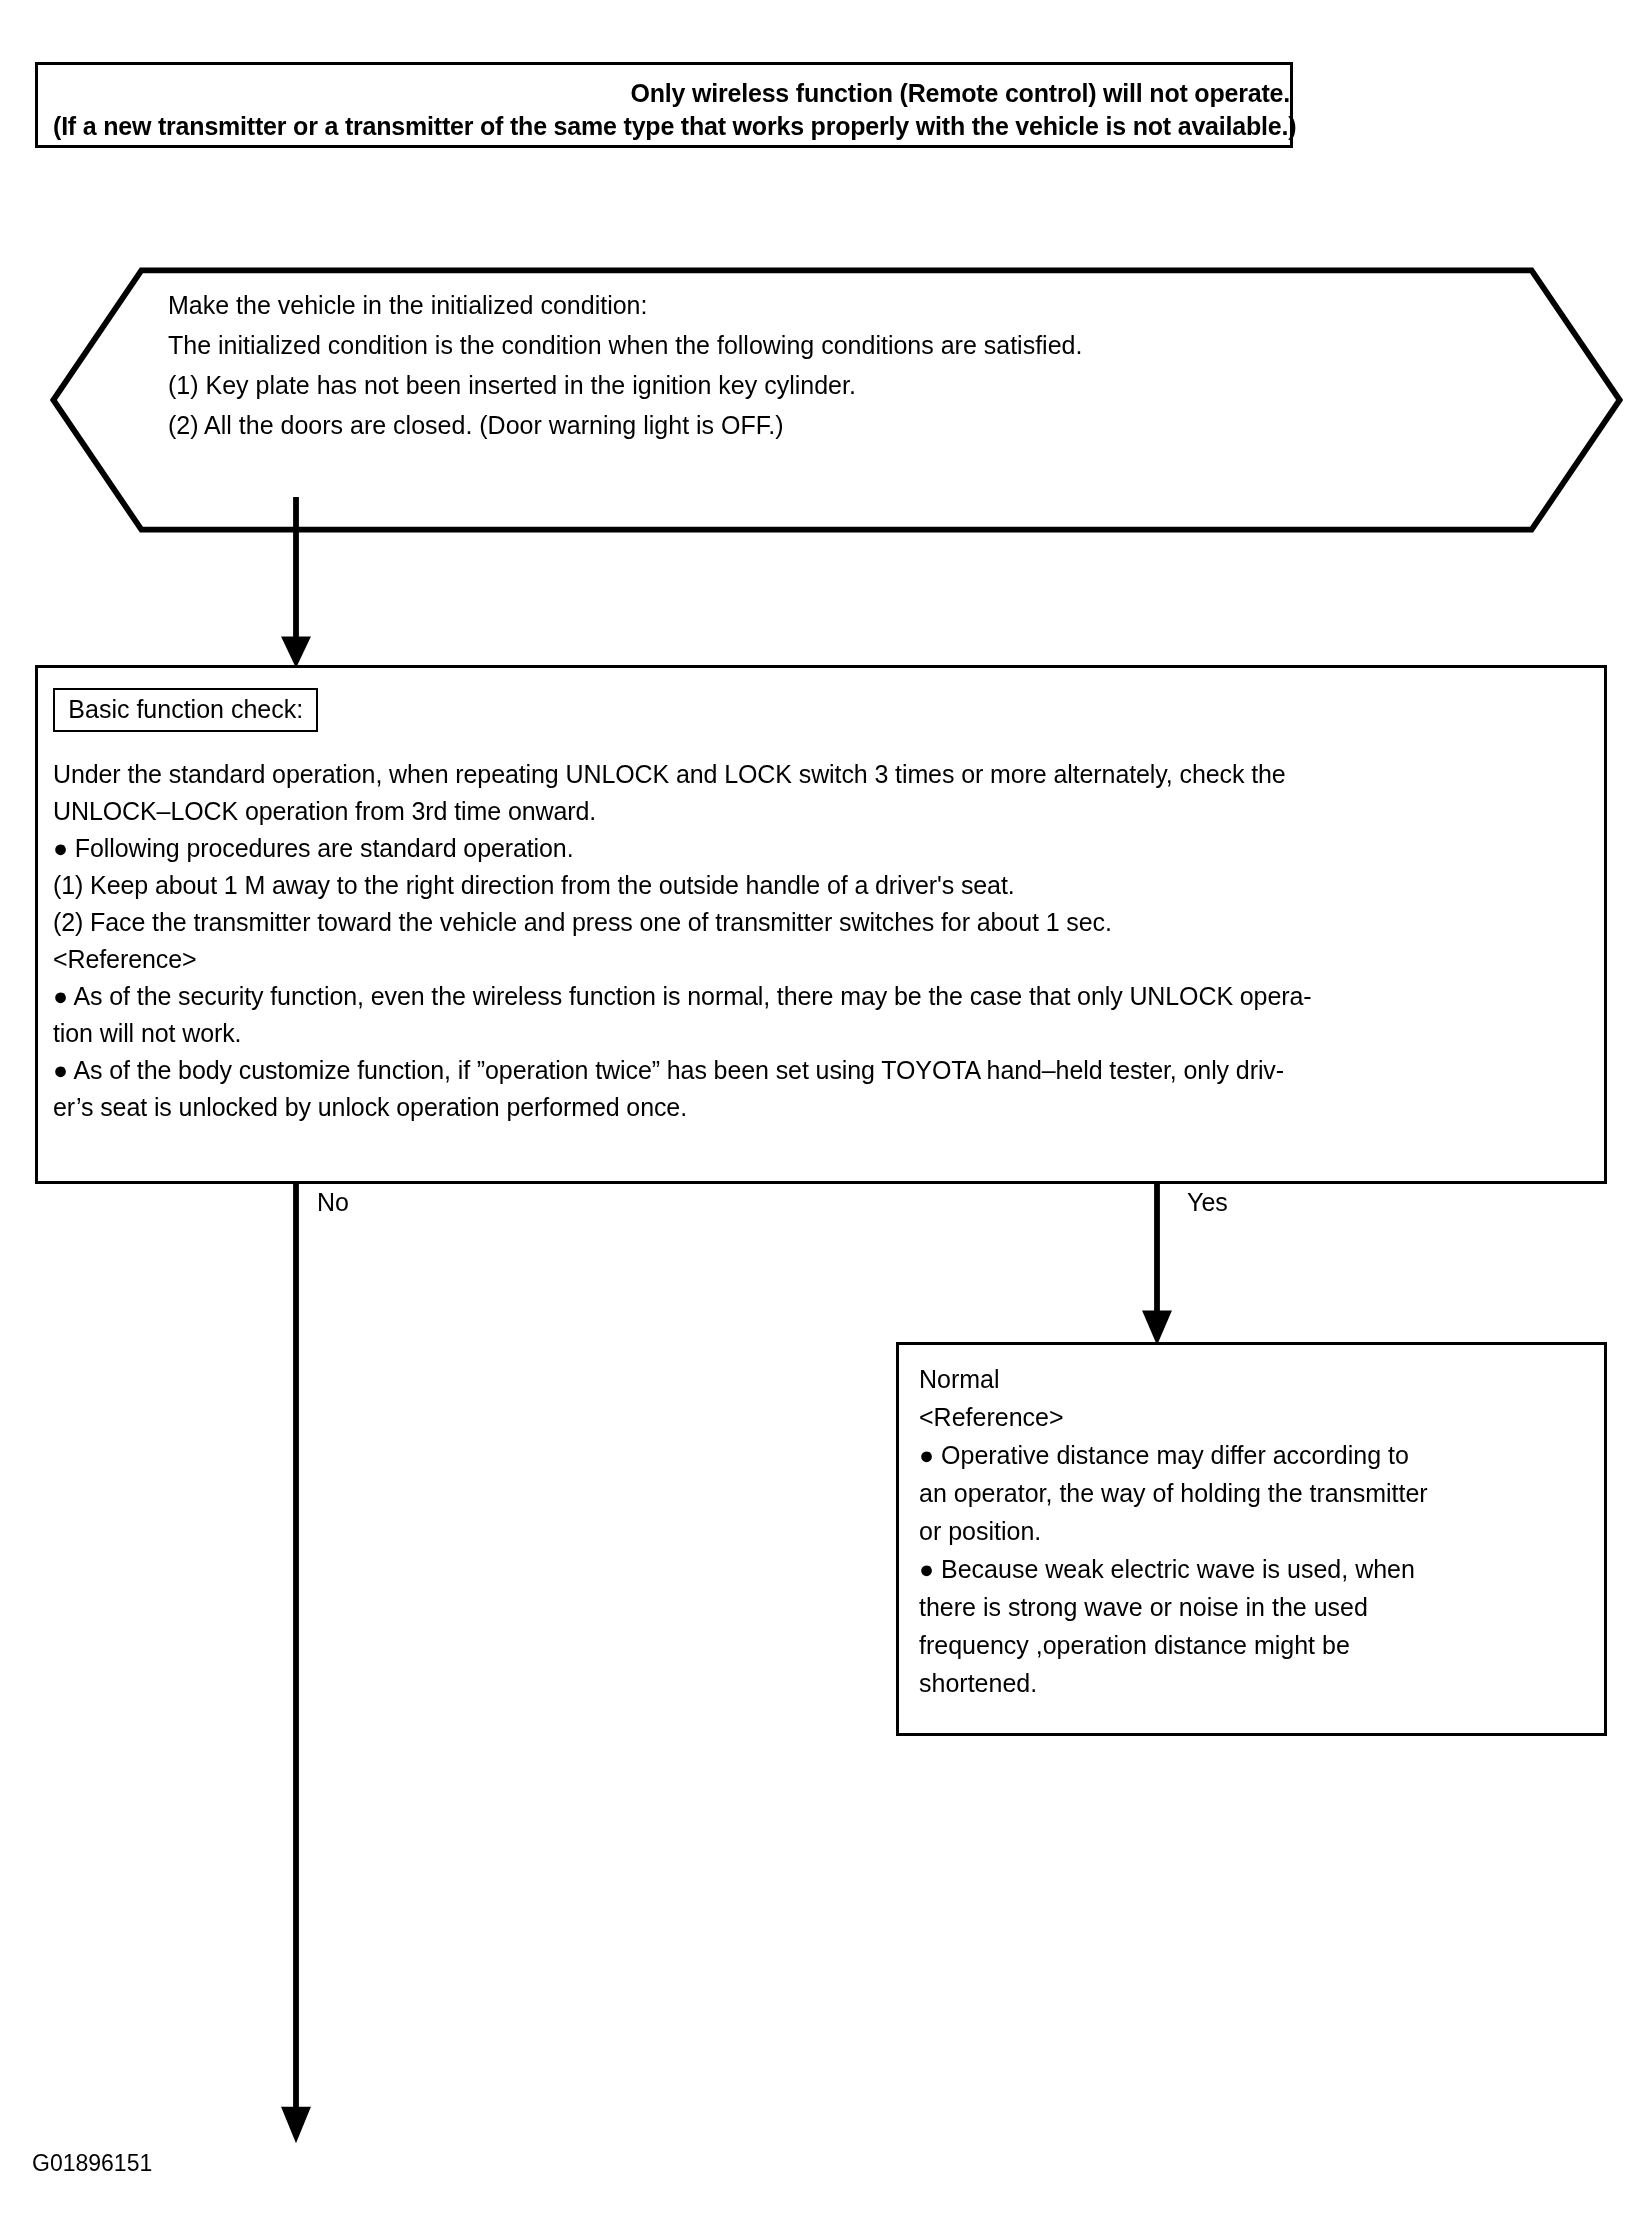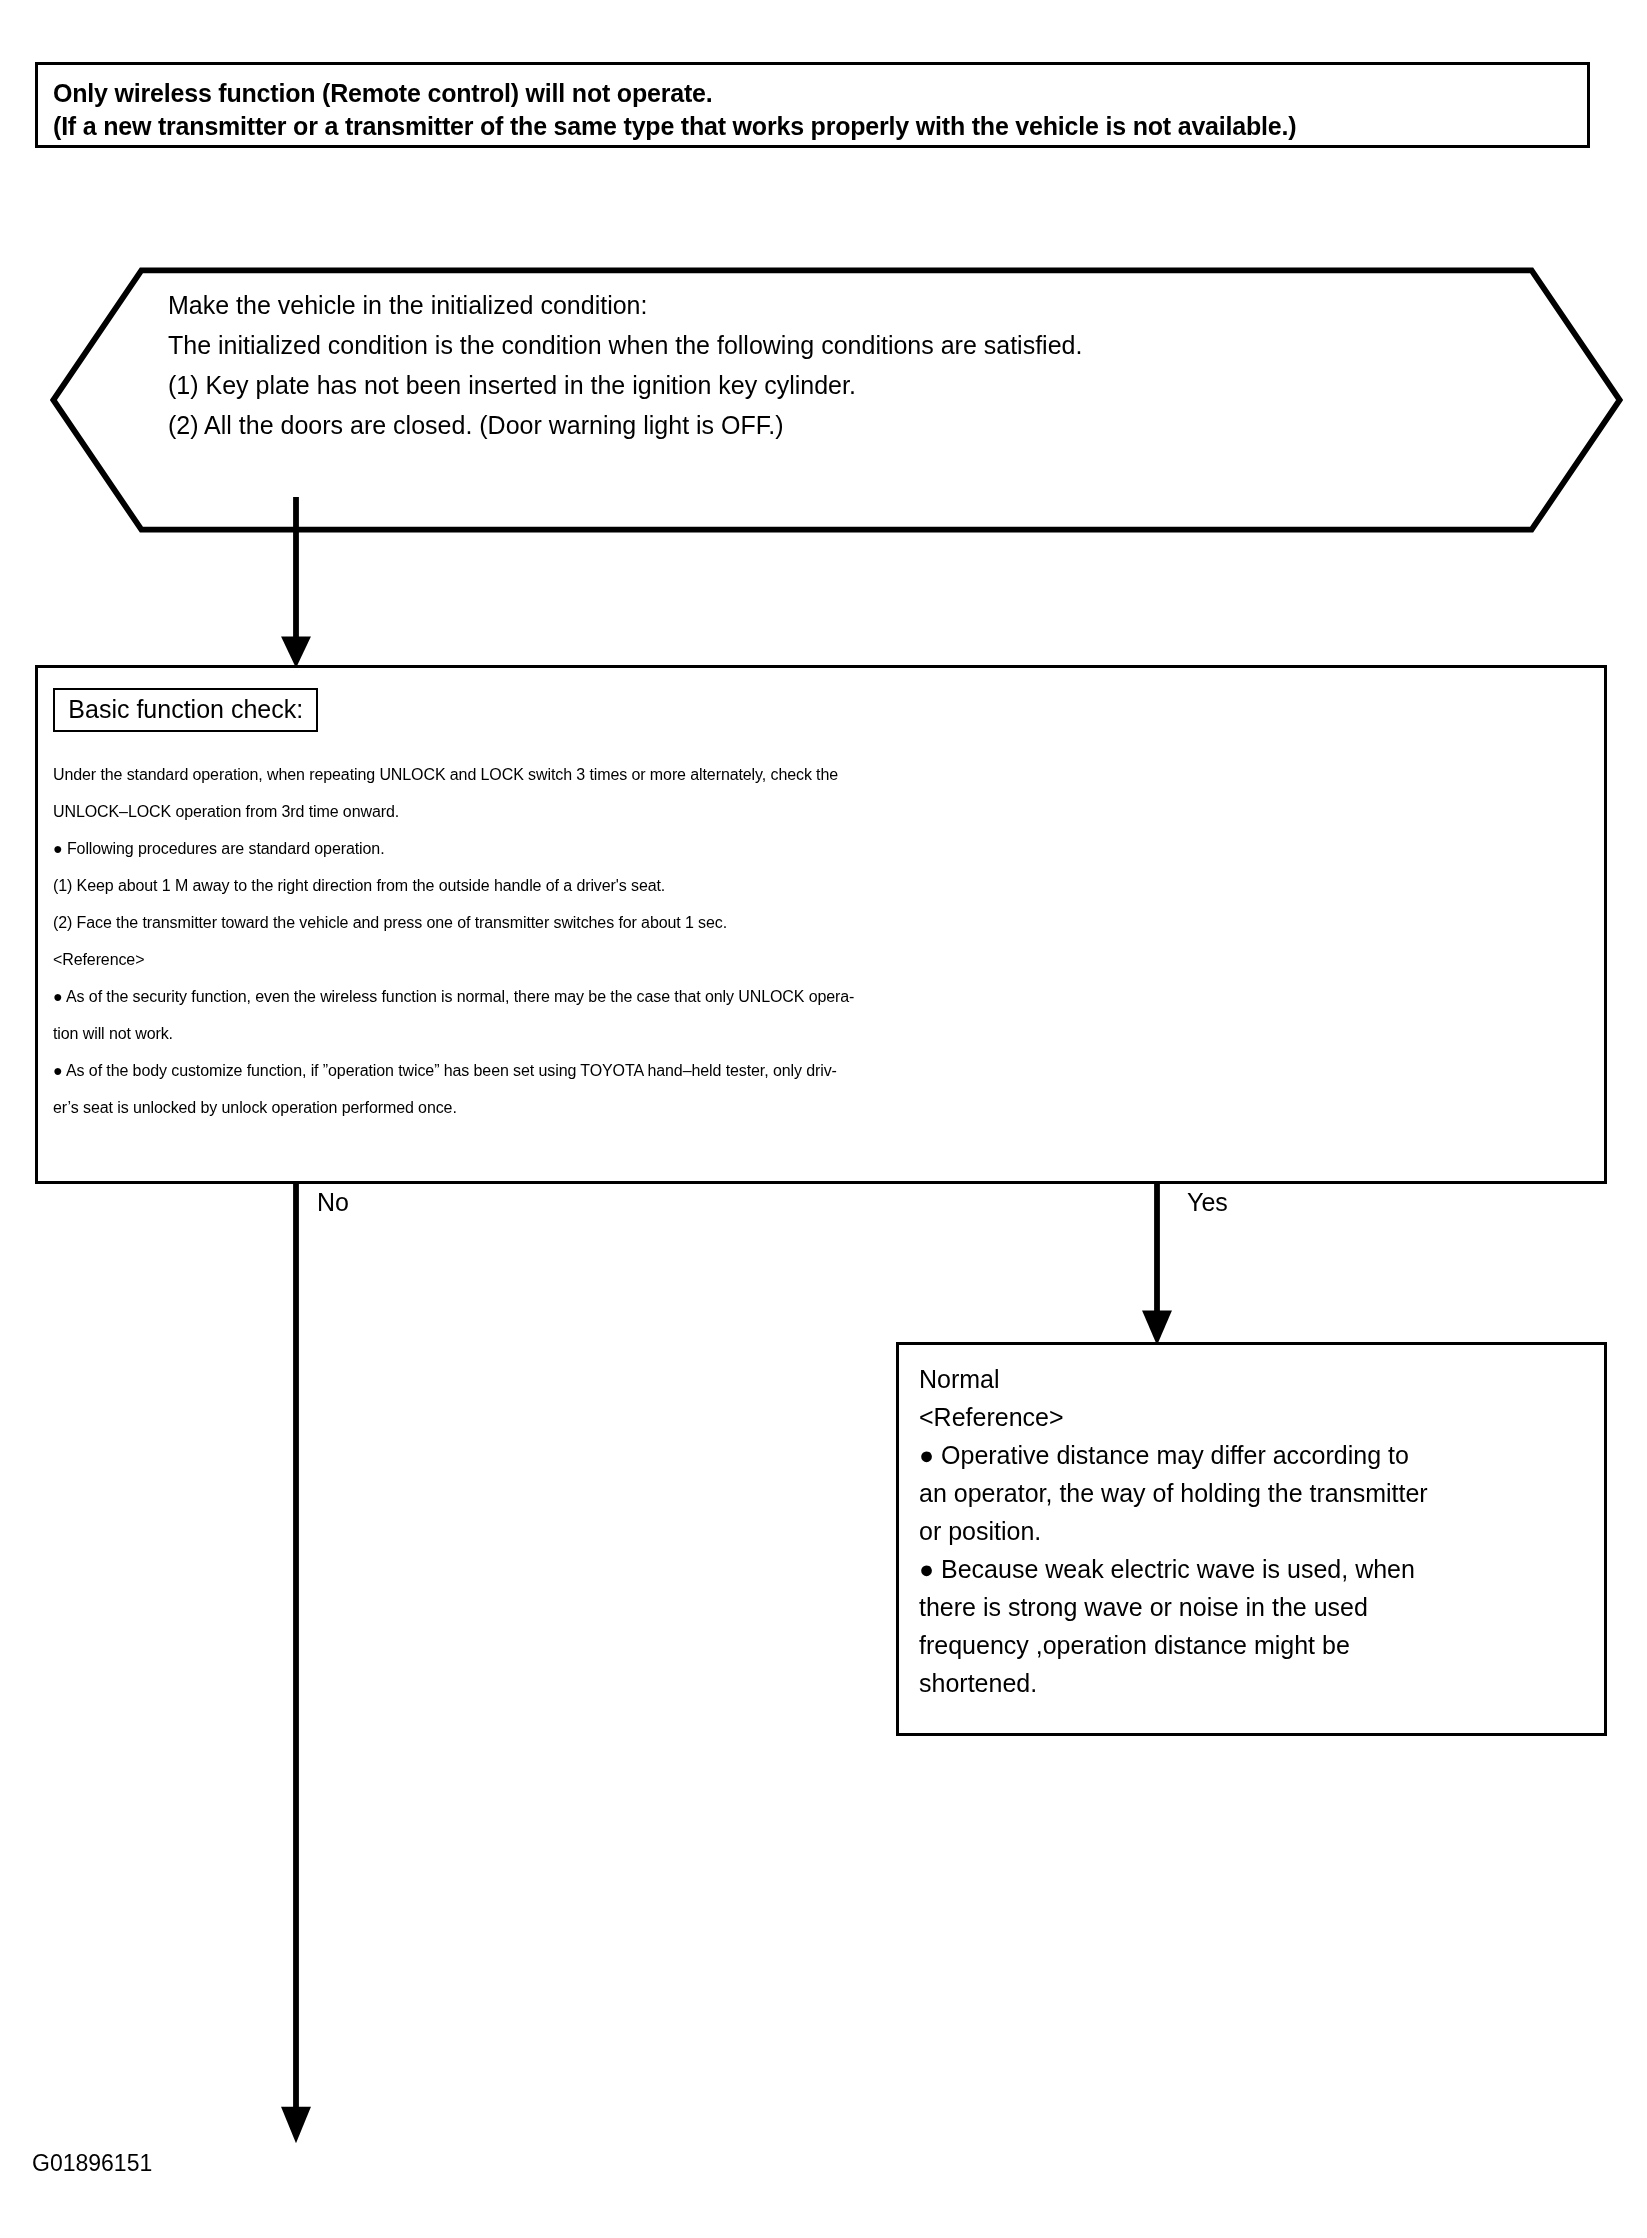--- a/index.html
+++ b/index.html
@@ -24,23 +24,24 @@
     position: absolute;
     border: 3.3px solid #000;
     background: #fff;
     box-sizing: border-box;
   }
 
   
   #header-box {
     left: 35px;
     top: 62px;
-    width: 1555px;
+    width: 1258px;
     height: 86px;
     padding: 11.6px 0 0 15px;
+    text-align: right;
   }
   .header-line {
     font-size: 25px;
     font-weight: bold;
     line-height: 33px;
     letter-spacing: -0.2px;
     white-space: nowrap;
   }
 
   
@@ -91,21 +92,21 @@
     line-height: 28px;
     white-space: nowrap;
   }
   #basic-body {
     position: absolute;
     left: 15px;
     top: 88px;
     width: 1546px;
   }
   .basic-line {
-    font-size: 16px;
+    font-size: 25px;
     line-height: 37px;
     white-space: nowrap;
     letter-spacing: -0.1px;
   }
 
   
   #normal-box {
     left: 896px;
     top: 1342px;
     width: 711px;

